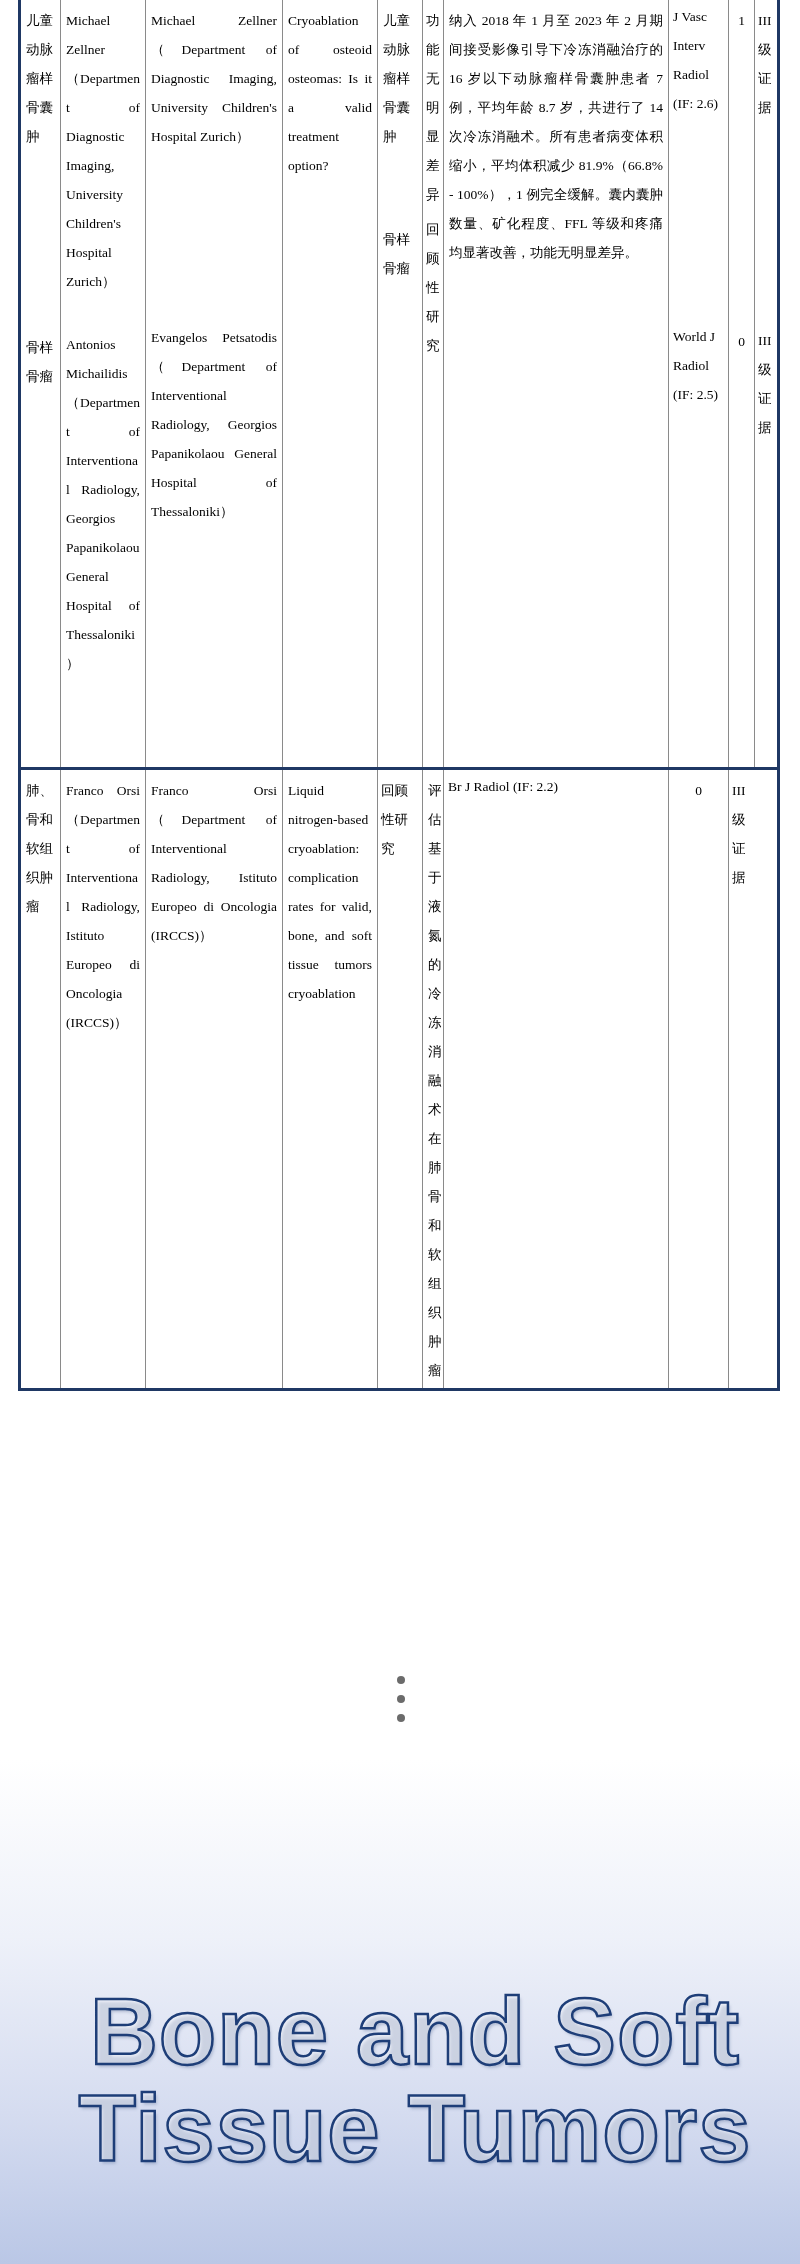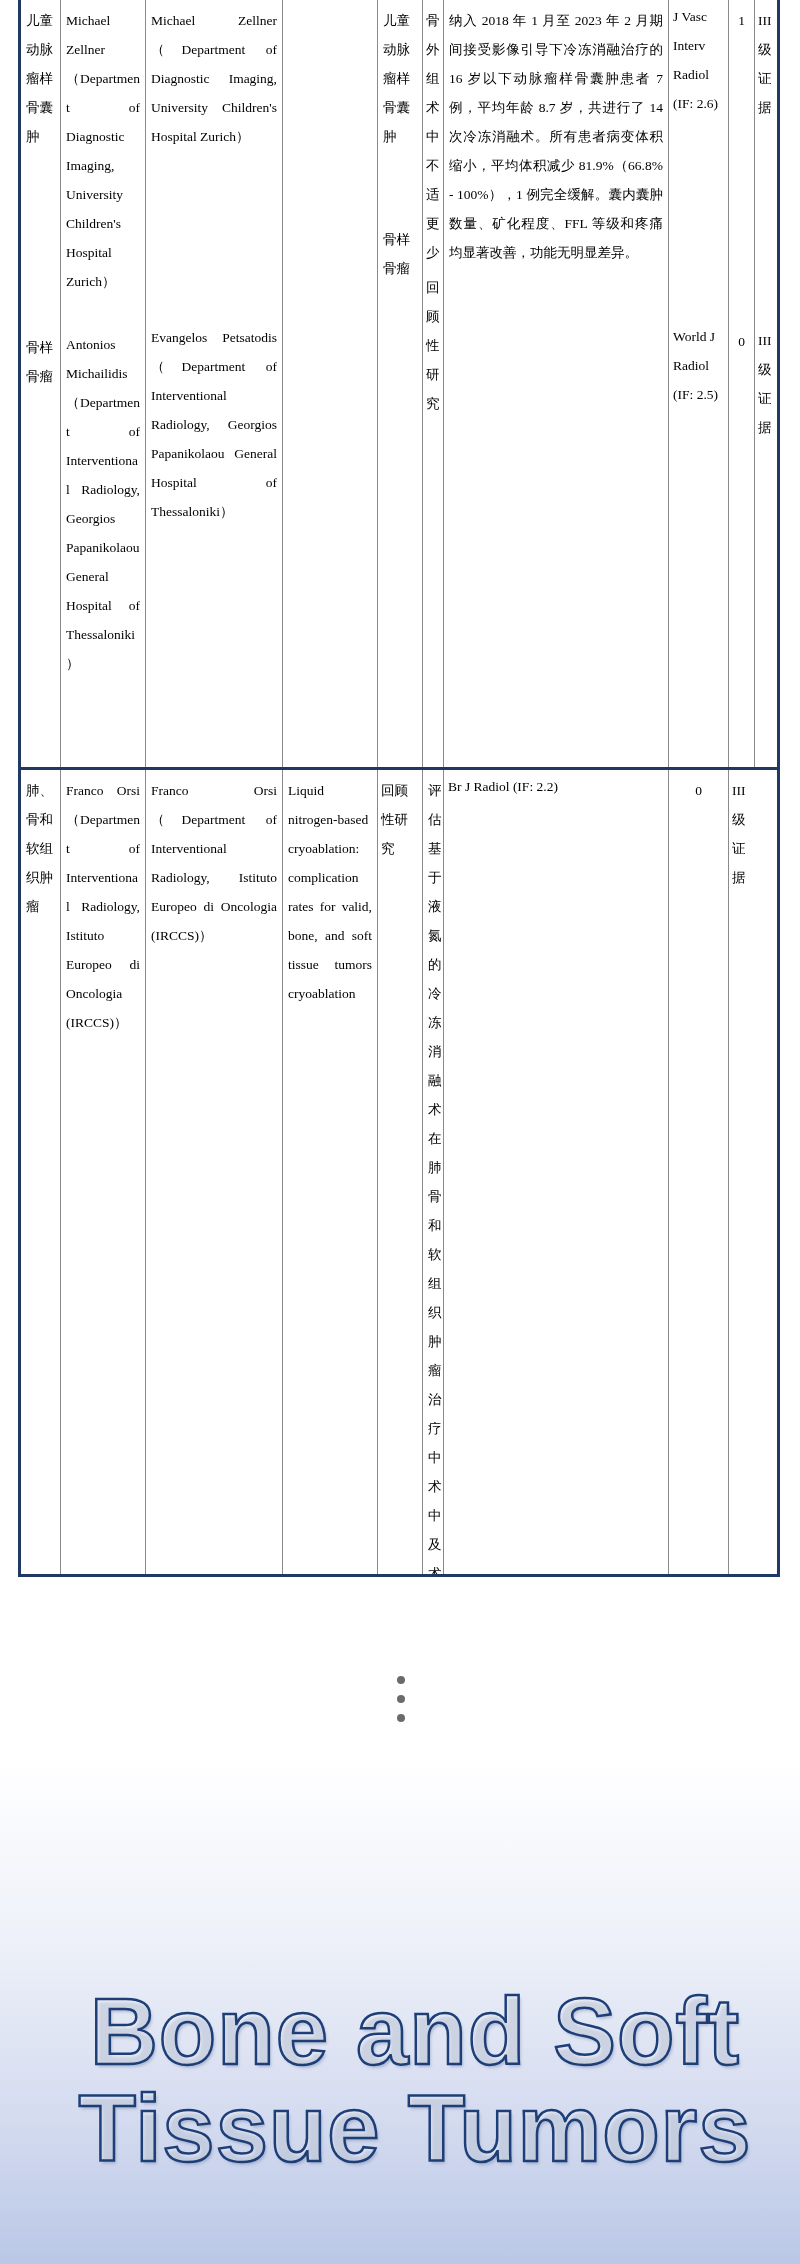--- a/index.html
+++ b/index.html
@@ -4,21 +4,21 @@
 <style>
   html,body{margin:0;padding:0;background:#fff;}
   .page{position:relative;width:800px;height:2264px;background:#ffffff;overflow:hidden;
         font-family:"Liberation Serif","DejaVu Serif",serif;color:#000;}
 
   
   .doc-table{position:absolute;left:18px;top:0;width:756px;
              border-left:3px solid #1f3864;border-right:3px solid #1f3864;border-bottom:3px solid #1f3864;}
   .trow{display:grid;grid-template-columns:40px 85px 137px 95px 45px 21px 225px 60px 26px 22px;}
   .row1{height:770px;border-bottom:3px solid #1f3864;box-sizing:border-box;}
-  .row2{height:804px;}
+  .row2{height:618px;}
   .cell{box-sizing:border-box;border-right:1px solid #8a8a8a;padding:6px 5px;overflow:hidden;
         font-size:13.5px;line-height:29px;}
   .cell:last-child{border-right:none;}
   .cell p{margin:0;}
   .c2 p,.c3 p,.c4 p{overflow-wrap:anywhere;word-break:break-word;text-align:justify;}
   .c7 p{text-align:justify;}
   .c6,.c10{padding:6px 3px;}
   .c8{padding:2px 4px;}
   .c9{text-align:center;}
   
@@ -61,27 +61,28 @@
       </div>
       <div class="cell c2">
         <p>Michael Zellner （Department of Diagnostic Imaging, University Children's Hospital Zurich）</p>
         <p>Antonios Michailidis （Department of Interventional Radiology, Georgios Papanikolaou General Hospital of Thessaloniki）</p>
       </div>
       <div class="cell c3">
         <p>Michael Zellner （Department of Diagnostic Imaging, University Children's Hospital Zurich）</p>
         <p>Evangelos Petsatodis （Department of Interventional Radiology, Georgios Papanikolaou General Hospital of Thessaloniki）</p>
       </div>
       <div class="cell c4">
+        <p>Cryoablation of osteoid osteomas: Is it a valid treatment option?</p>
       </div>
       <div class="cell c5">
         <p>儿童动脉瘤样骨囊肿</p>
         <p>骨样骨瘤</p>
       </div>
       <div class="cell c6">
-        <p>骨外组术中不适更少</p>
+        <p>功能无明显差异</p>
         <p>回顾性研究</p>
       </div>
       <div class="cell c7">
         <p>纳入 2018 年 1 月至 2023 年 2 月期间接受影像引导下冷冻消融治疗的 16 岁以下动脉瘤样骨囊肿患者 7 例，平均年龄 8.7 岁，共进行了 14 次冷冻消融术。所有患者病变体积缩小，平均体积减少 81.9%（66.8% - 100%），1 例完全缓解。囊内囊肿数量、矿化程度、FFL 等级和疼痛均显著改善，功能无明显差异。</p>
       </div>
       <div class="cell c8">
         <p>J Vasc Interv Radiol (IF: 2.6)</p>
         <p>World J Radiol (IF: 2.5)</p>
       </div>
       <div class="cell c9">

